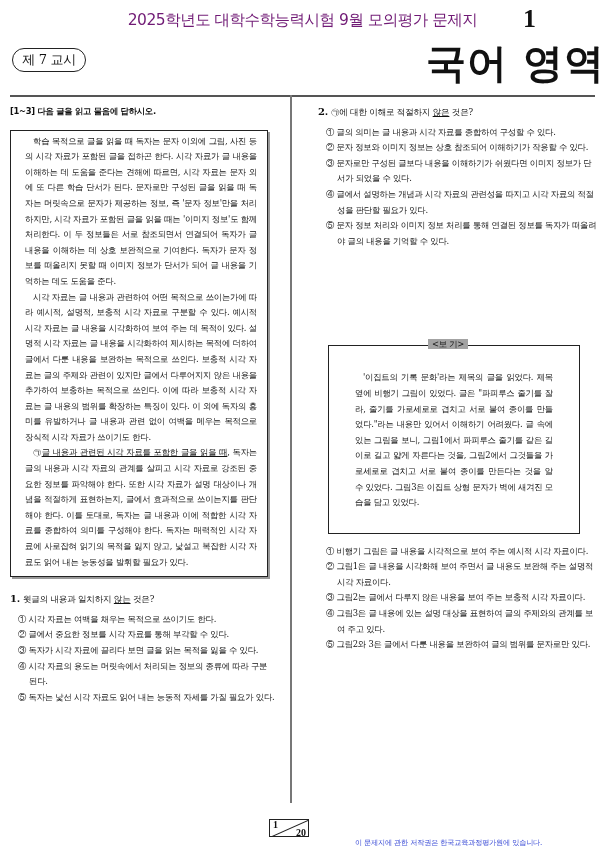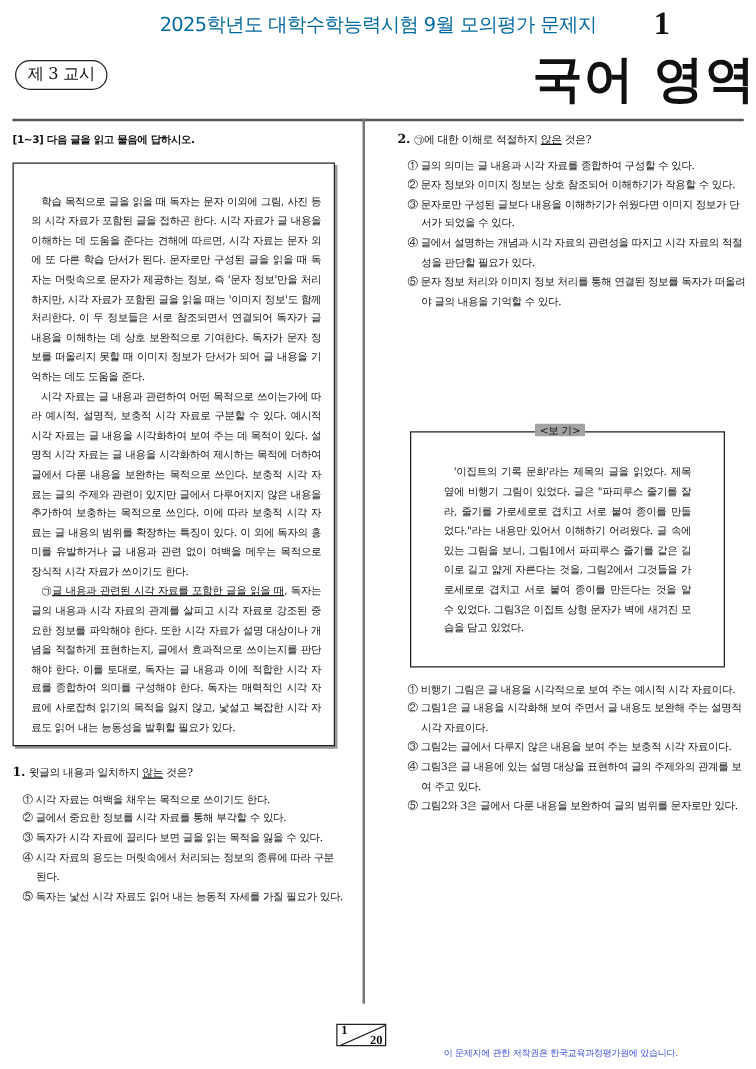--- a/index.html
+++ b/index.html
@@ -4,21 +4,21 @@
 <style>
   html, body { margin: 0; padding: 0; background: #ffffff; }
   body {
     width: 605px; height: 855px; position: relative; overflow: hidden;
     font-family: "DejaVu Serif", "Liberation Serif", serif;
     color: #111;
   }
   .exam-title {
     position: absolute; top: 10px; left: 0; width: 605px; text-align: center;
     font-family: "DejaVu Sans", "Liberation Sans", sans-serif;
-    font-size: 15.5px; letter-spacing: -0.5px; color: #0369a1;
+    font-size: 15.5px; letter-spacing: -0.5px; color: #701a75;
   }
   .page-num-top {
     position: absolute; top: 4px; left: 523px;
     font-family: "Liberation Serif", "DejaVu Serif", serif;
     font-size: 26px; font-weight: bold;
   }
   .period-badge {
     position: absolute; top: 48px; left: 12px; width: 74px; height: 24px;
     border: 1.2px solid #222; border-radius: 13px; box-sizing: border-box;
     font-size: 13px; line-height: 22px; text-align: center; letter-spacing: -0.3px;
@@ -36,21 +36,21 @@
   }
   .col { position: absolute; top: 100px; width: 265px; font-size: 8.4px; line-height: 15.6px; letter-spacing: -0.25px; }
   .col.left { left: 10px; }
   .col.right { left: 318px; width: 280px; }
 
   .set-header {
     font-family: "DejaVu Sans", "Liberation Sans", sans-serif;
     font-size: 8.4px; font-weight: bold; margin: 4px 0 0 0; letter-spacing: -0.3px;
   }
   .passage {
-    margin-top: 10px; border: 1.3px solid #222; padding: 23px 10px 6px 14px;
+    margin-top: 10px; border: 1.3px solid #222; padding: 3px 10px 6px 14px;
     box-shadow: 2px 2px 0 #999; width: 232px;
     text-align: justify;
   }
   .passage p { margin: 0; text-indent: 8px; }
   .underline { text-decoration: underline; }
 
   .question { margin-top: 12px; }
   .q-stem { font-size: 8.6px; line-height: 15.6px; }
   .q-num { font-weight: bold; font-size: 10px; margin-right: 3px; }
   .q-stem .neg { text-decoration: underline; }
@@ -82,21 +82,21 @@
   .copyright {
     position: absolute; top: 838px; left: 355px; font-size: 7.2px;
     font-family: "DejaVu Sans", "Liberation Sans", sans-serif; color: #3a4bd6; letter-spacing: -0.2px;
   }
 </style>
 </head>
 <body>
 
 <div class="exam-title">2025학년도 대학수학능력시험 9월 모의평가 문제지</div>
 <div class="page-num-top">1</div>
-<div class="period-badge">제 3 교시</div>
+<div class="period-badge">제 7 교시</div>
 <div class="subject-title">국어 영역</div>
 
 <div class="top-rule"></div>
 <div class="col-divider"></div>
 
 <div class="col left">
   <div class="set-header">[1~3] 다음 글을 읽고 물음에 답하시오.</div>
 
   <div class="passage">
     <p>학습 목적으로 글을 읽을 때 독자는 문자 이외에 그림, 사진 등의 시각 자료가 포함된 글을 접하곤 한다. 시각 자료가 글 내용을 이해하는 데 도움을 준다는 견해에 따르면, 시각 자료는 문자 외에 또 다른 학습 단서가 된다. 문자로만 구성된 글을 읽을 때 독자는 머릿속으로 문자가 제공하는 정보, 즉 '문자 정보'만을 처리하지만, 시각 자료가 포함된 글을 읽을 때는 '이미지 정보'도 함께 처리한다. 이 두 정보들은 서로 참조되면서 연결되어 독자가 글 내용을 이해하는 데 상호 보완적으로 기여한다. 독자가 문자 정보를 떠올리지 못할 때 이미지 정보가 단서가 되어 글 내용을 기억하는 데도 도움을 준다.</p>

